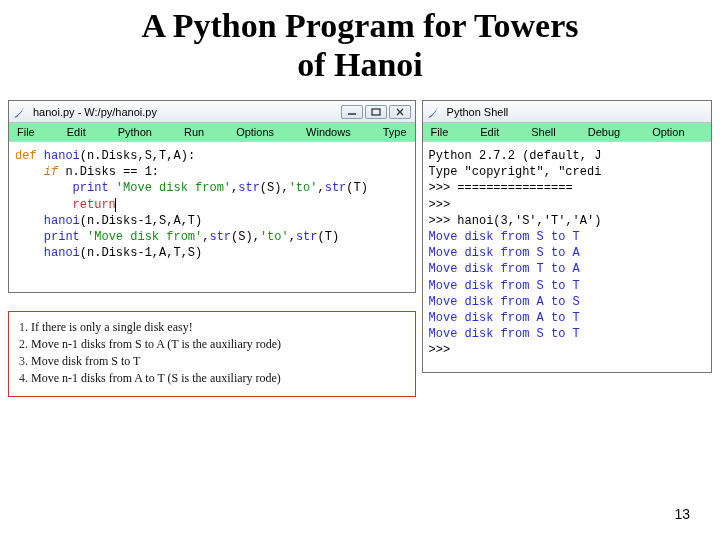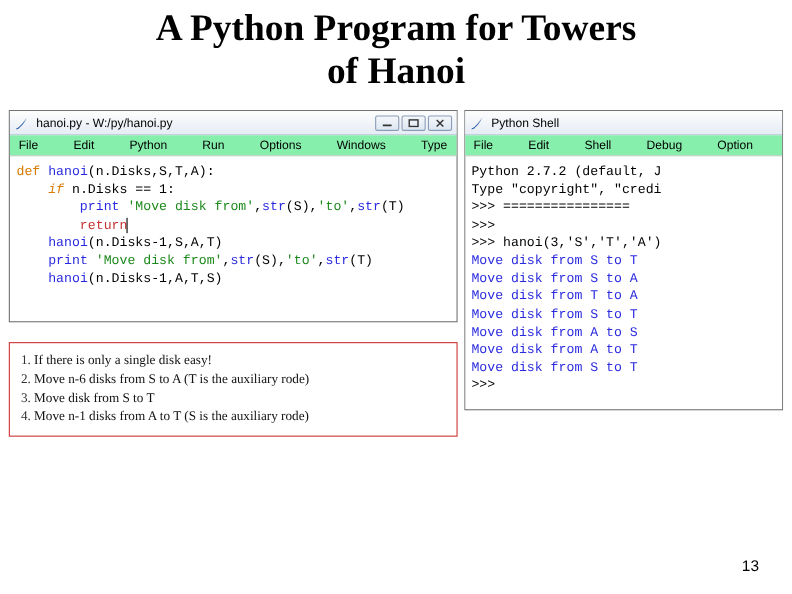--- a/index.html
+++ b/index.html
@@ -91,21 +91,21 @@
         <span class="fn">print</span> <span class="str">'Move disk from'</span><span>,</span><span class="fn">str</span><span>(</span><span>S</span><span>)</span><span>,</span><span class="str">'to'</span><span>,</span><span class="fn">str</span><span>(</span><span>T</span><span>)</span>
         <span class="kw-ret">return</span><span class="cursor"></span>
     <span class="fn">hanoi</span><span>(</span><span>n.Disks-1</span><span>,</span><span>S</span><span>,</span><span>A</span><span>,</span><span>T</span><span>)</span>
     <span class="fn">print</span> <span class="str">'Move disk from'</span><span>,</span><span class="fn">str</span><span>(</span><span>S</span><span>)</span><span>,</span><span class="str">'to'</span><span>,</span><span class="fn">str</span><span>(</span><span>T</span><span>)</span>
     <span class="fn">hanoi</span><span>(</span><span>n.Disks-1</span><span>,</span><span>A</span><span>,</span><span>T</span><span>,</span><span>S</span><span>)</span></div>
     </div>
 
     <div class="algo">
       <ol>
         <li>If there is only a single disk   easy!</li>
-        <li>Move n-6 disks from S to A (T is the auxiliary rode)</li>
+        <li>Move n-1 disks from S to A (T is the auxiliary rode)</li>
         <li>Move disk from S to T</li>
         <li>Move n-1 disks from A to T (S is the auxiliary rode)</li>
       </ol>
     </div>
   </div>
 
   <div class="right-col">
     <div class="window">
       <div class="titlebar">
         <svg class="feather" viewBox="0 0 16 16">

